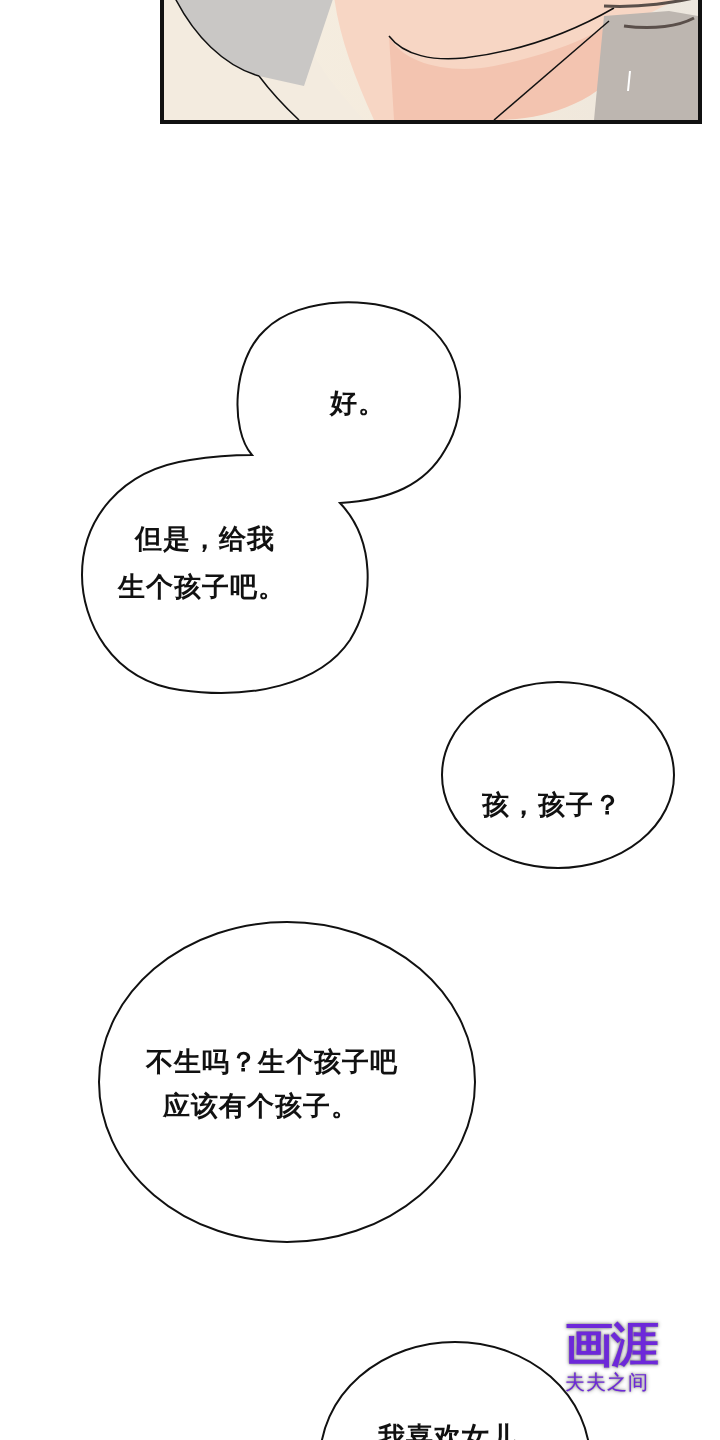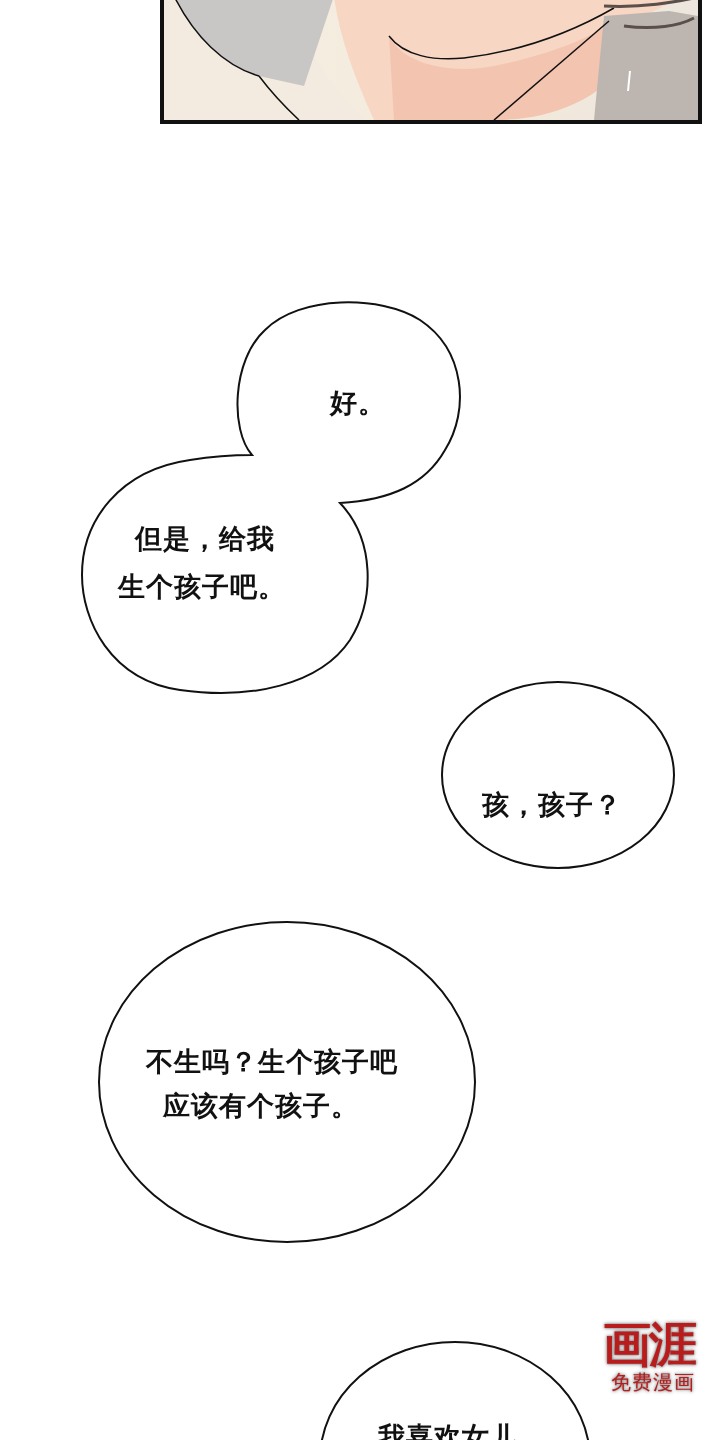--- a/index.html
+++ b/index.html
@@ -14,22 +14,22 @@
     background:linear-gradient(90deg,#f5efe3 0%,#f4eadb 60%,#ece6de 100%);
     overflow:hidden;
   }
   .panel svg { position:absolute; left:0; top:0; }
   .bubbles { position:absolute; left:0; top:0; }
   .text {
     position:absolute; color:#111; font-weight:bold; font-size:27px;
     line-height:38px; white-space:nowrap; letter-spacing:1px;
   }
   .watermark {
-    position:absolute; left:565px; top:1318px; width:130px; text-align:right;
-    color:#b91c1c; text-shadow:0 0 4px #888, 0 0 2px #777;
+    position:absolute; left:565px; top:1318px; width:130px; text-align:left;
+    color:#6d28d9; text-shadow:0 0 4px #888, 0 0 2px #777;
   }
   .wm-logo { font-size:48px; font-weight:bold; line-height:52px; letter-spacing:-2px; }
   .wm-sub { font-size:20px; line-height:24px; letter-spacing:1px; }
 </style>
 </head>
 <body>
 
 <div class="panel">
   <svg width="534" height="124" viewBox="0 0 534 124">
     <path d="M0,0 L130,0 C 140,60 170,90 200,124 L 0,124 Z" fill="#f3ebdf"></path>
@@ -72,14 +72,14 @@
 
 <div class="text" style="left:482px; top:755px;margin-top:31px;">孩，孩子？</div>
 
 <div class="text" style="left:146px; top:1043px;">不生吗？生个孩子吧</div>
 <div class="text" style="left:163px; top:1087px;text-align:center;">应该有个孩子。</div>
 
 <div class="text" style="left:378px; top:1418px;">我喜欢女儿</div>
 
 <div class="watermark">
   <div class="wm-logo">画涯</div>
-  <div class="wm-sub">免费漫画</div>
+  <div class="wm-sub">夫夫之间</div>
 </div>
 
 </body></html>

